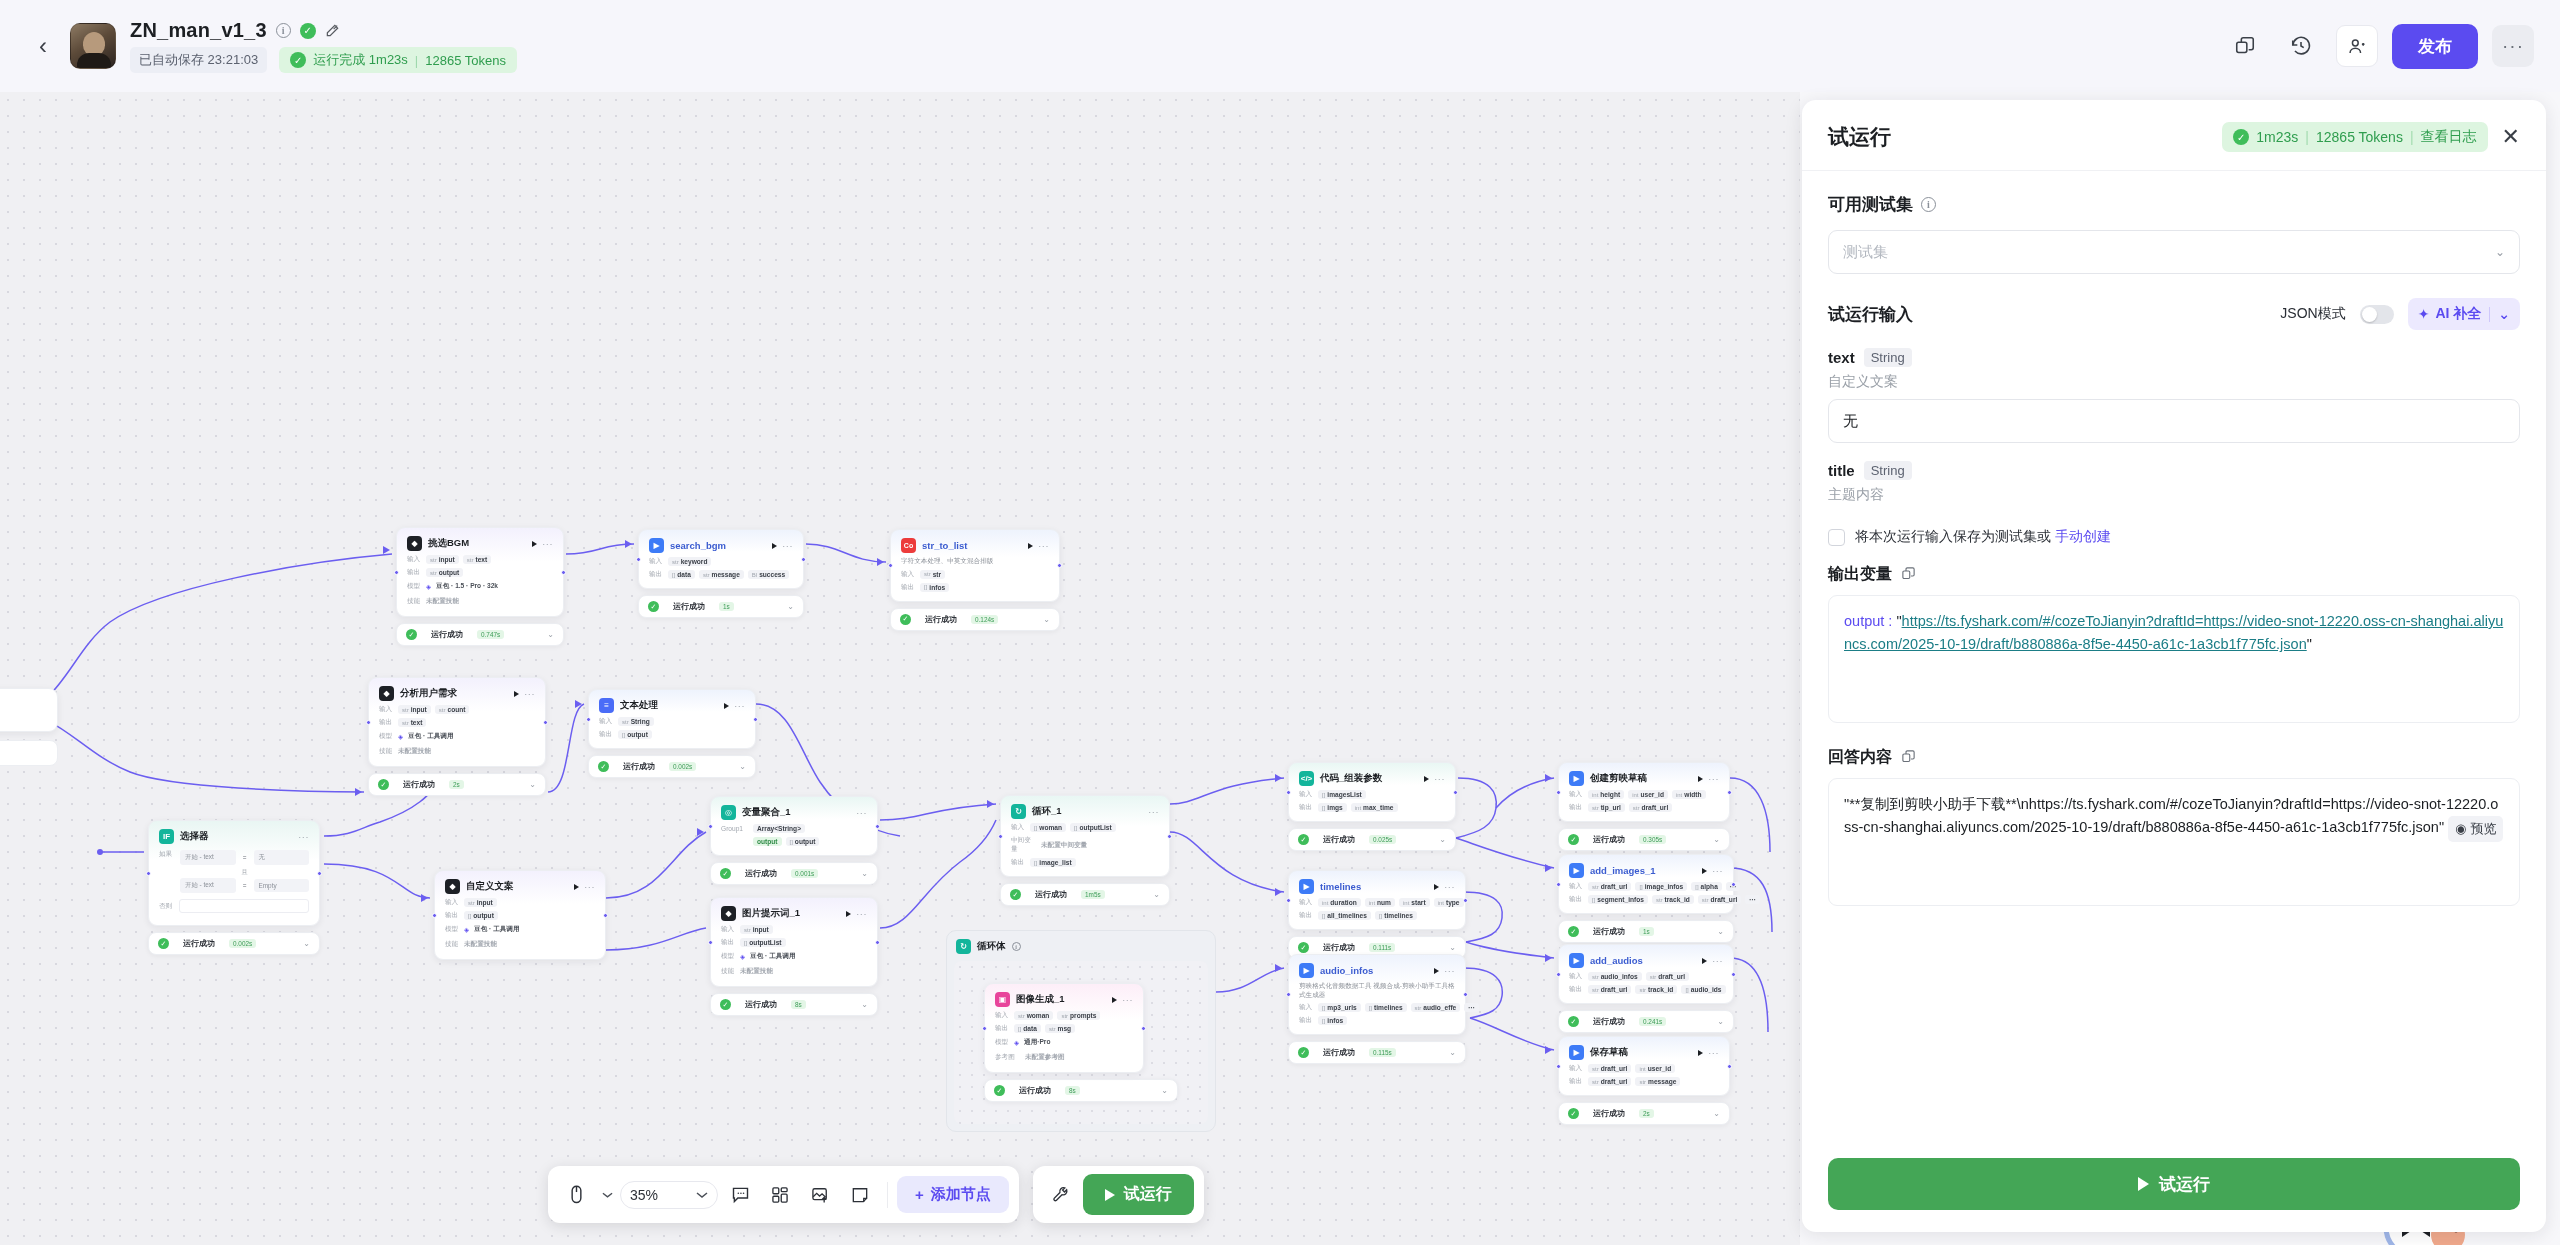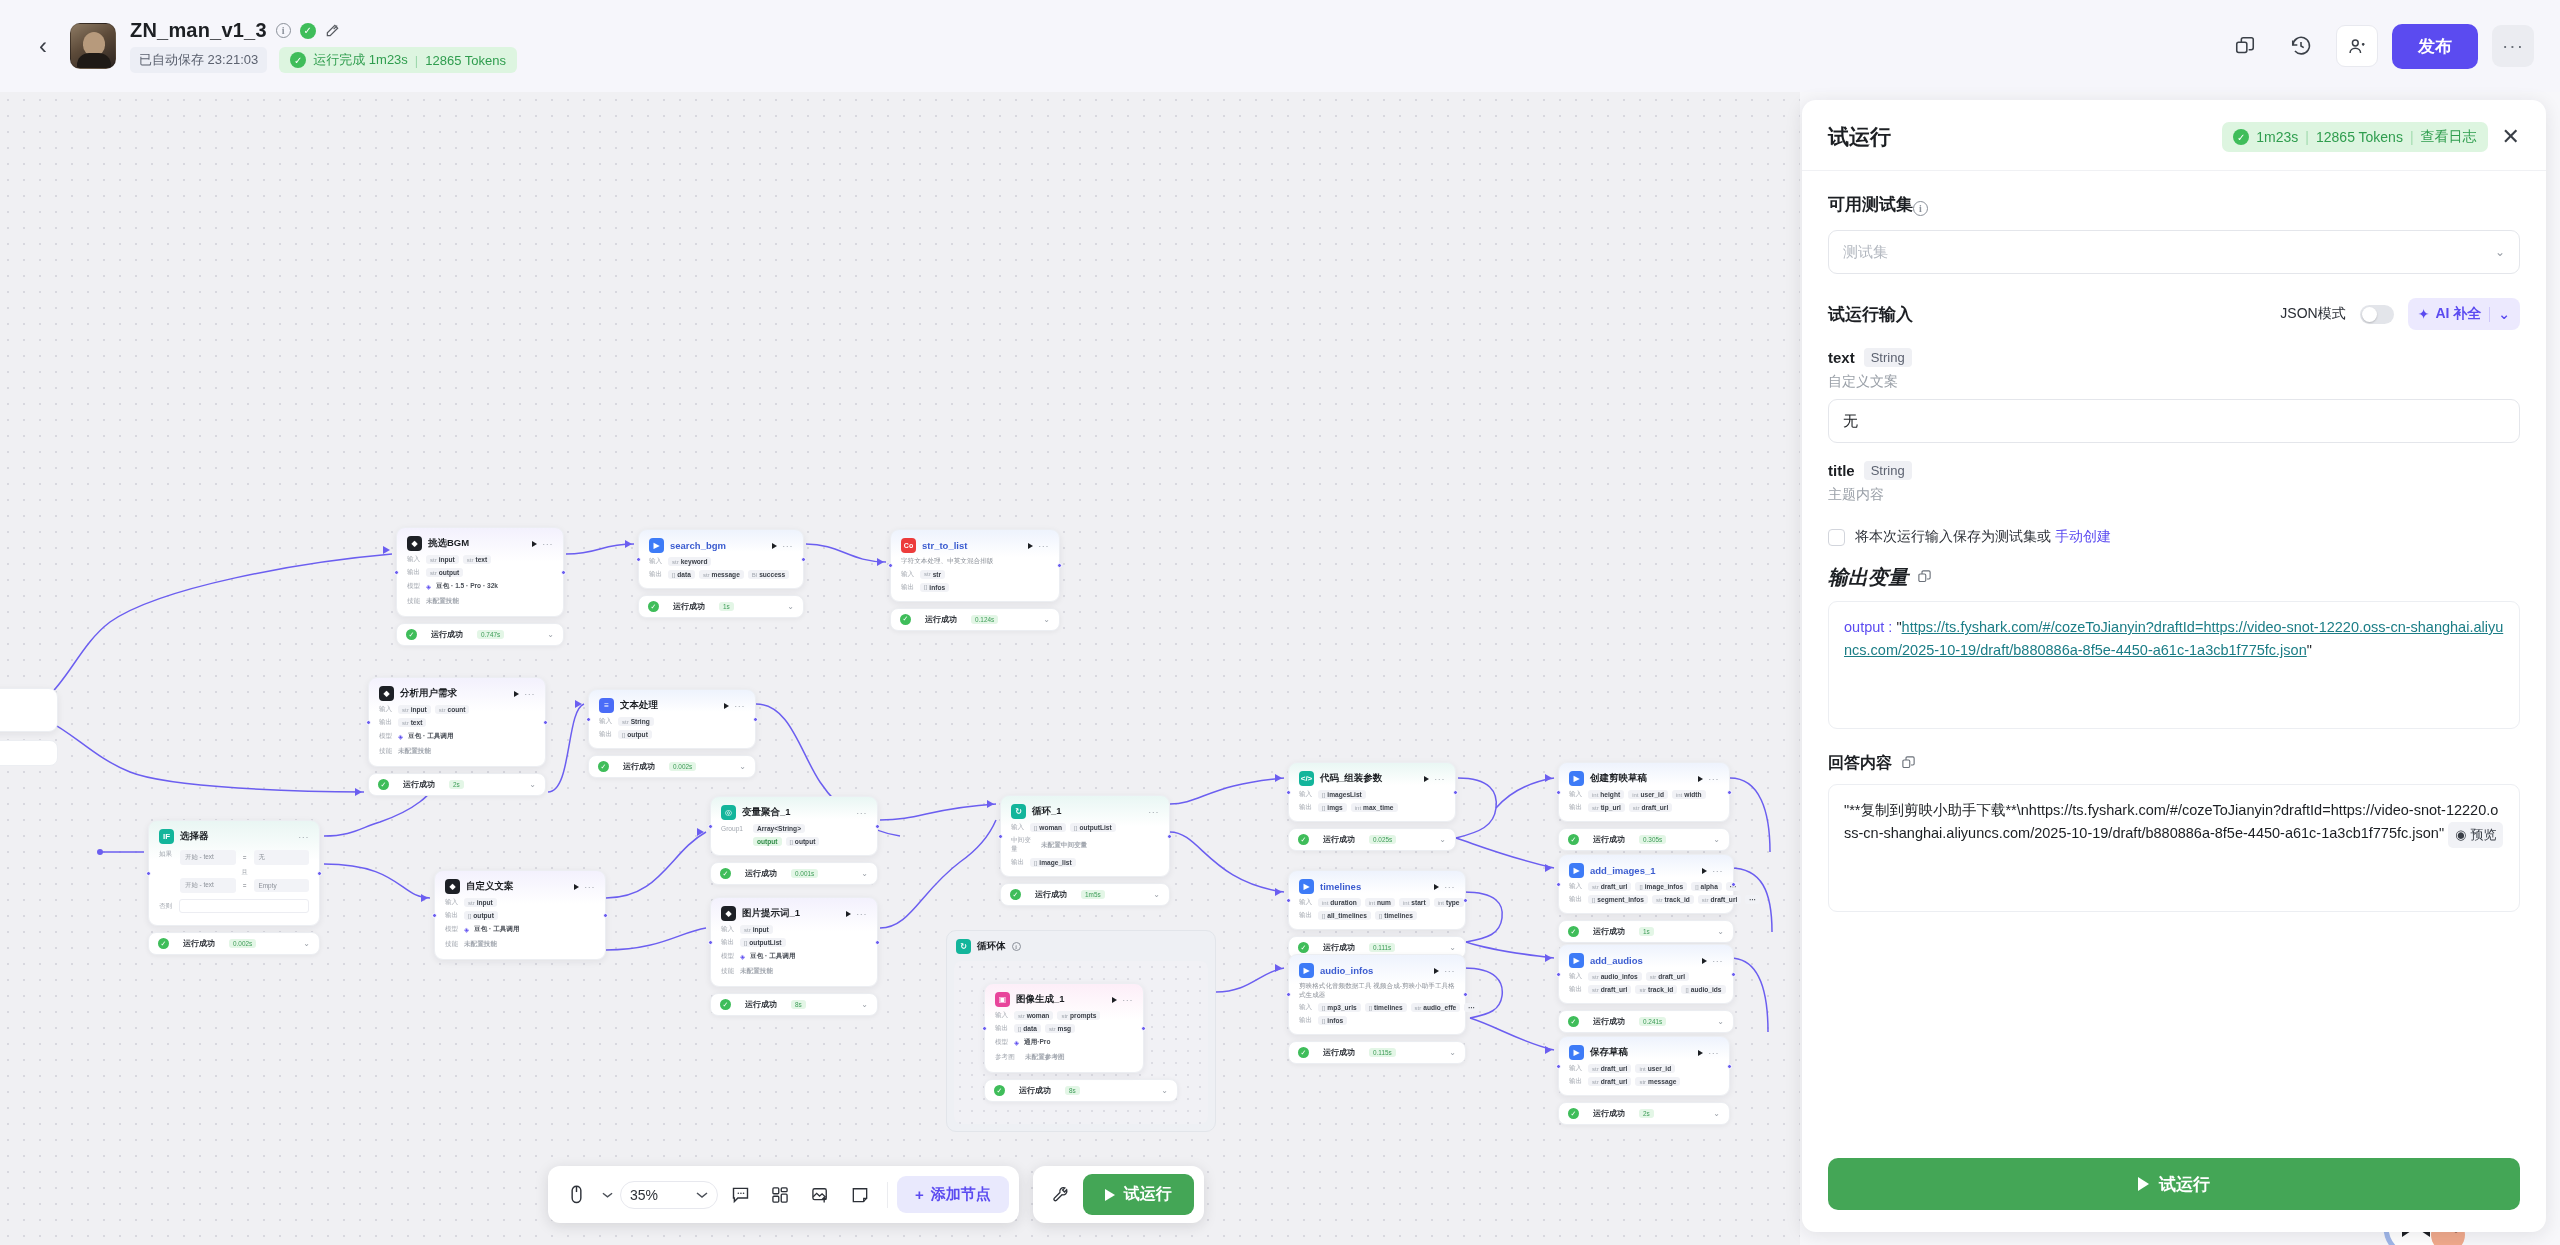--- a/index.html
+++ b/index.html
@@ -218,21 +218,21 @@
   .panel-title { font-size:21px; font-weight:700; }
   .panel-head-right { margin-left:auto; display:flex; align-items:center; gap:14px; }
   .run-badge {
     background:#ddf5e0; color:#2f9d4e; border-radius:7px; padding:6px 11px;
     font-size:14px; display:flex; align-items:center; gap:7px;
   }
   .run-badge .sep { color:#a3dcb0; }
   .run-badge .lnk { color:#2f9d4e; text-decoration:none; cursor:pointer; }
   .close-x { font-size:22px; color:#3a3f47; cursor:pointer; line-height:1; }
   .panel-body { flex:1; overflow:auto; padding:22px 26px 0 26px; }
-  .sec-label { font-size:17px; font-weight:700; display:flex; align-items:flex-end; gap:0; }
+  .sec-label { font-size:17px; font-weight:700; display:flex; align-items:center; gap:8px; }
   .field-input {
     width:100%; height:44px; border:1px solid #e4e6eb; border-radius:9px;
     padding:0 14px; font-size:15px; color:#1c1f23; outline:none;
     font-family:"Liberation Sans",sans-serif; background:#fff;
   }
   .field-input::placeholder { color:#b2b7bf; }
   .select-box {
     width:100%; height:44px; border:1px solid #e4e6eb; border-radius:9px;
     padding:0 14px; display:flex; align-items:center; font-size:15px; color:#b2b7bf;
     cursor:pointer;
@@ -1307,21 +1307,21 @@
       </div>
 
       <div class="mt24" style="display:flex;align-items:center;gap:10px;">
         <span class="chk"></span>
         <span class="chk-label">将本次运行输入保存为测试集或</span>
         <span class="chk-label link-purple" style="margin-left:-6px;">手动创建</span>
       </div>
 
 
       <div class="mt18" style="display:flex;align-items:center;gap:9px;">
-        <span class="sec-label" style="font-size:20px;font-style:italic;">输出变量</span>
+        <span class="sec-label" style="font-size:16px;">输出变量</span>
         <span class="copy-ico">
           <svg width="15" height="15" viewBox="0 0 24 24" fill="none" stroke="currentColor" stroke-width="1.8">
             <rect x="3" y="8" width="11" height="12" rx="2"></rect>
               <path d="M8 8V5a2 2 0 0 1 2-2h9a2 2 0 0 1 2 2v9a2 2 0 0 1-2 2h-3"></path>
           </svg>
         </span>
       </div>
       <div class="result-box mt10">
         <span class="out-key">output : </span><span>"</span><span class="out-link">https://ts.fyshark.com/#/cozeToJianyin?draftId=https://video-snot-12220.oss-cn-shanghai.aliyuncs.com/2025-10-19/draft/b880886a-8f5e-4450-a61c-1a3cb1f775fc.json</span><span>"</span>
       </div>

